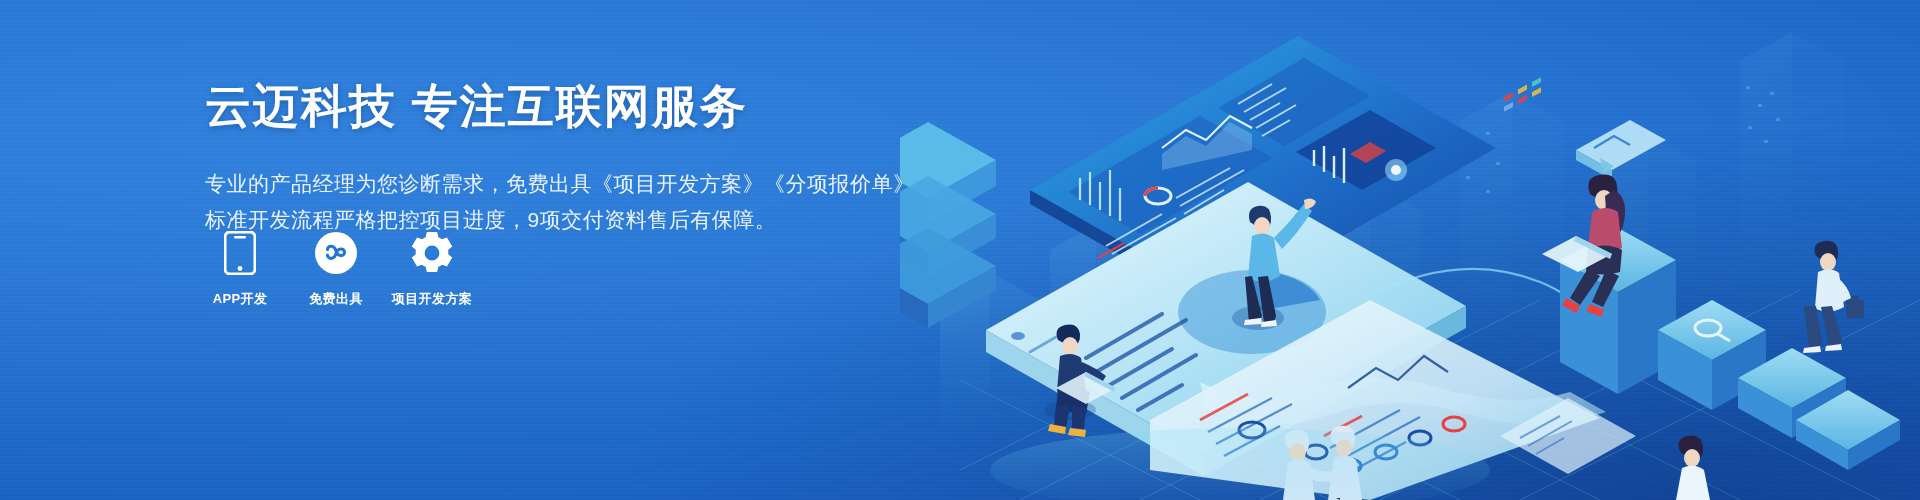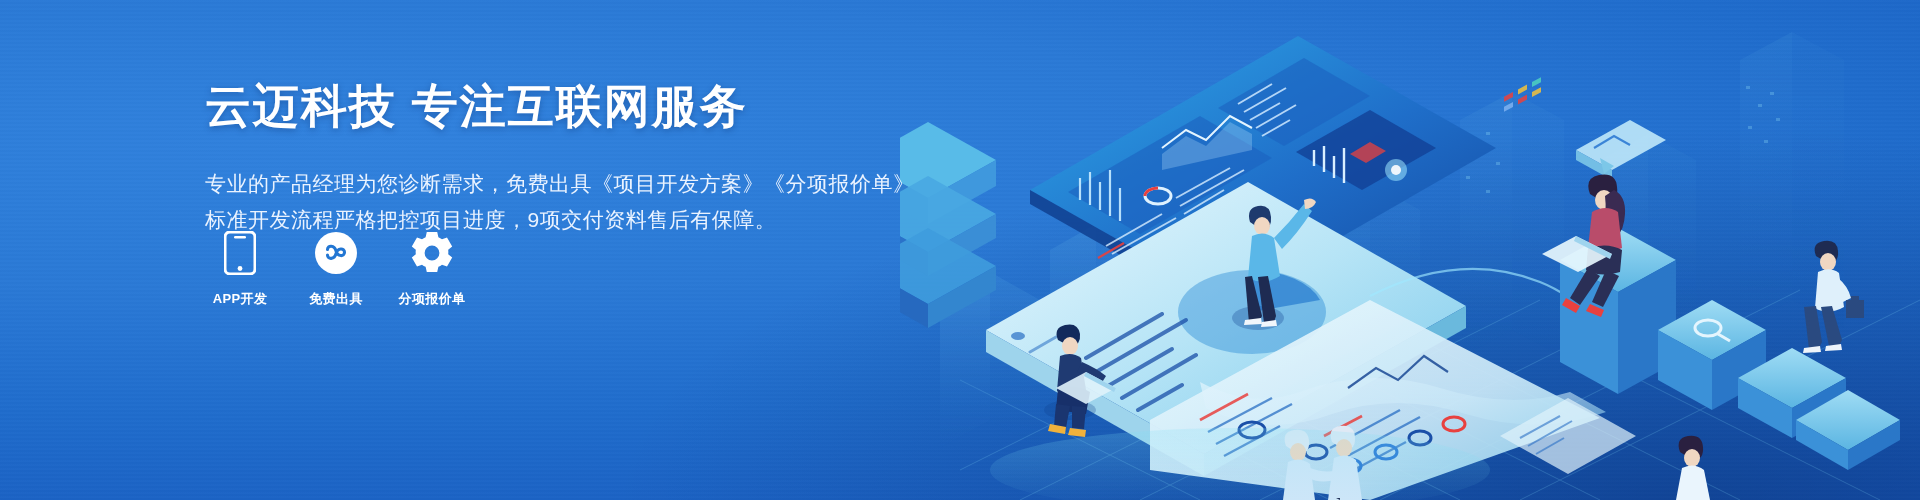--- a/index.html
+++ b/index.html
@@ -478,17 +478,17 @@
     <div class="svc">
       <span class="ico">
         <svg width="44" height="44" viewBox="0 0 44 44" fill="#ffffff">
           <path d="M27.2 1 h-10.4 l-1.2 5.2 a16 16 0 0 0 -3.6 2.1 l-5 -1.9 l-5.2 9 l4 3.4
                    a16 16 0 0 0 0 4.4 l-4 3.4 l5.2 9 l5 -1.9 a16 16 0 0 0 3.6 2.1 l1.2 5.2
                    h10.4 l1.2 -5.2 a16 16 0 0 0 3.6 -2.1 l5 1.9 l5.2 -9 l-4 -3.4
                    a16 16 0 0 0 0 -4.4 l4 -3.4 l-5.2 -9 l-5 1.9 a16 16 0 0 0 -3.6 -2.1 z
                    M22 14.6 a7.4 7.4 0 1 1 0 14.8 a7.4 7.4 0 0 1 0 -14.8 z"></path>
         </svg>
       </span>
-      <span class="cap">分项报价单</span>
+      <span class="cap">项目开发方案</span>
     </div>
 
   </div>
 </div>
 
 </body></html>

